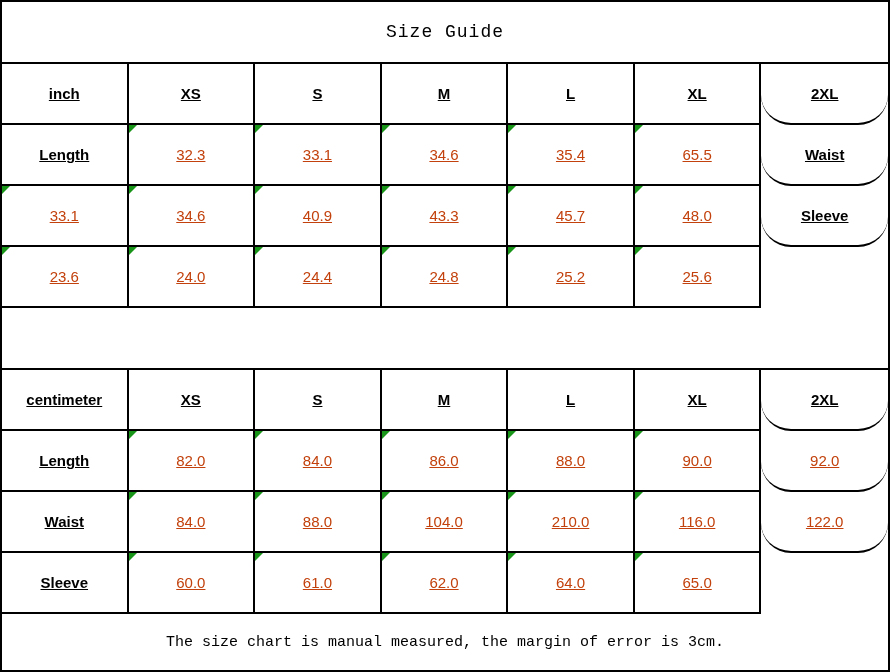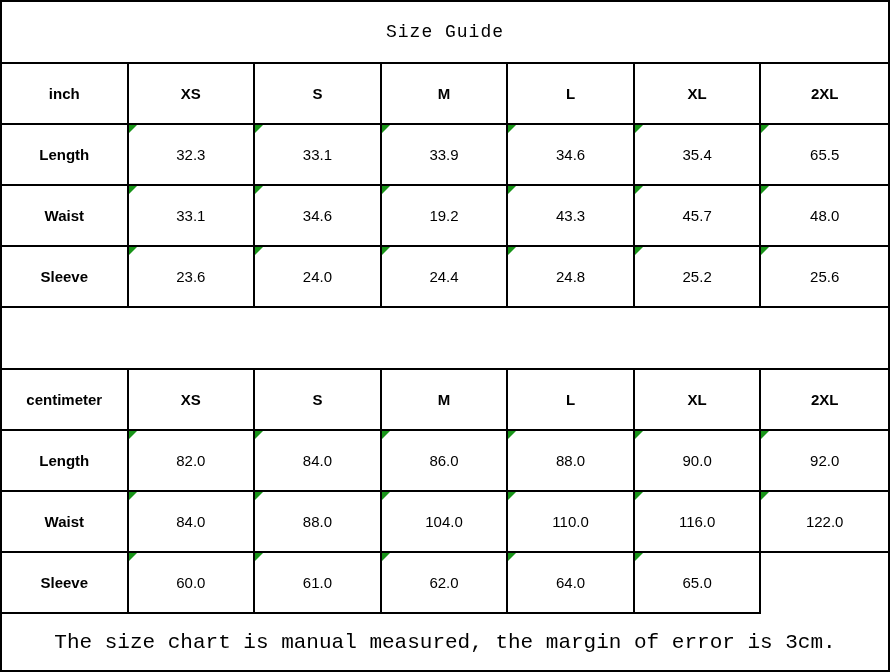--- a/index.html
+++ b/index.html
@@ -39,24 +39,25 @@
     box-sizing: border-box;
     height: 61px;
     border-right: 2px solid #000;
     border-bottom: 2px solid #000;
     display: flex;
     align-items: center;
     justify-content: center;
     font-size: 15px;
     background: #fff;
     overflow: hidden;
-  }
-  .cell:nth-child(7n) { border-right: none; }
+    text-decoration: underline;
+  }
+  .cell:nth-child(7n) { border-right: none; border-radius: 30px; }
   .cell.header { font-weight: bold; color: #000; }
-  .cell.value  { font-weight: normal; color: #000000; }
+  .cell.value  { font-weight: normal; color: #c2410c; }
   .corner-marker {
     position: absolute;
     top: 0;
     left: 0;
     width: 0;
     height: 0;
     border: 4px solid transparent;
     border-top-color: var(--marker-color, #189418);
     border-left-color: var(--marker-color, #189418);
   }
@@ -65,21 +66,21 @@
     flex: 0 0 60px;
     border-bottom: 2px solid #000;
     background: #fff;
   }
   .footer-row {
     flex: 1 1 auto;
     display: flex;
     align-items: center;
     justify-content: center;
     font-family: "Liberation Mono", "DejaVu Sans Mono", monospace;
-    font-size: 21px;
+    font-size: 15px;
   }
 </style>
 </head>
 <body>
 
 <div class="sheet">
   <div class="title-row">Size Guide</div>
 
   <div class="size-table">
       <div class="cell header">
@@ -109,24 +110,20 @@
       <div class="cell value">
         <span class="corner-marker"></span>
         <span>32.3</span>
       </div>
       <div class="cell value">
         <span class="corner-marker"></span>
         <span>33.1</span>
       </div>
       <div class="cell value">
         <span class="corner-marker"></span>
-        <span>33.9</span>
-      </div>
-      <div class="cell value">
-        <span class="corner-marker"></span>
         <span>34.6</span>
       </div>
       <div class="cell value">
         <span class="corner-marker"></span>
         <span>35.4</span>
       </div>
       <div class="cell value">
         <span class="corner-marker"></span>
         <span>65.5</span>
       </div>
@@ -136,21 +133,21 @@
       <div class="cell value">
         <span class="corner-marker"></span>
         <span>33.1</span>
       </div>
       <div class="cell value">
         <span class="corner-marker"></span>
         <span>34.6</span>
       </div>
       <div class="cell value">
         <span class="corner-marker"></span>
-        <span>19.2</span>
+        <span>40.9</span>
       </div>
       <div class="cell value">
         <span class="corner-marker"></span>
         <span>43.3</span>
       </div>
       <div class="cell value">
         <span class="corner-marker"></span>
         <span>45.7</span>
       </div>
       <div class="cell value">
@@ -247,21 +244,21 @@
       <div class="cell value">
         <span class="corner-marker"></span>
         <span>88.0</span>
       </div>
       <div class="cell value">
         <span class="corner-marker"></span>
         <span>104.0</span>
       </div>
       <div class="cell value">
         <span class="corner-marker"></span>
-        <span>110.0</span>
+        <span>210.0</span>
       </div>
       <div class="cell value">
         <span class="corner-marker"></span>
         <span>116.0</span>
       </div>
       <div class="cell value">
         <span class="corner-marker"></span>
         <span>122.0</span>
       </div>
       <div class="cell header">

